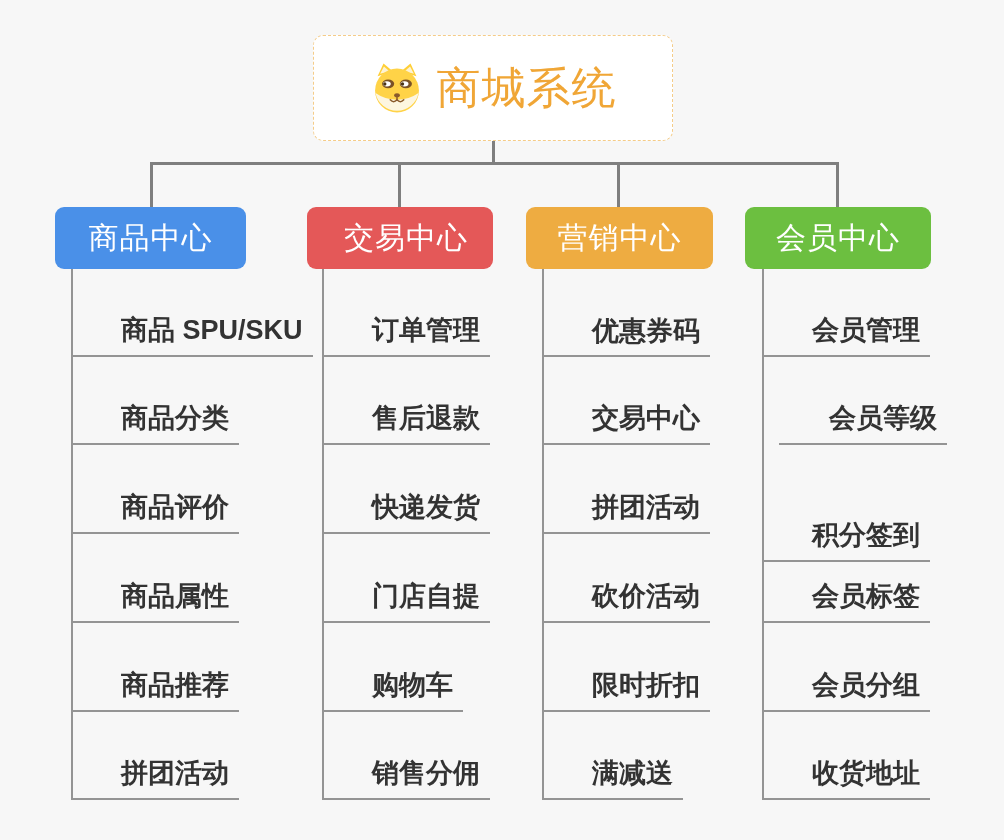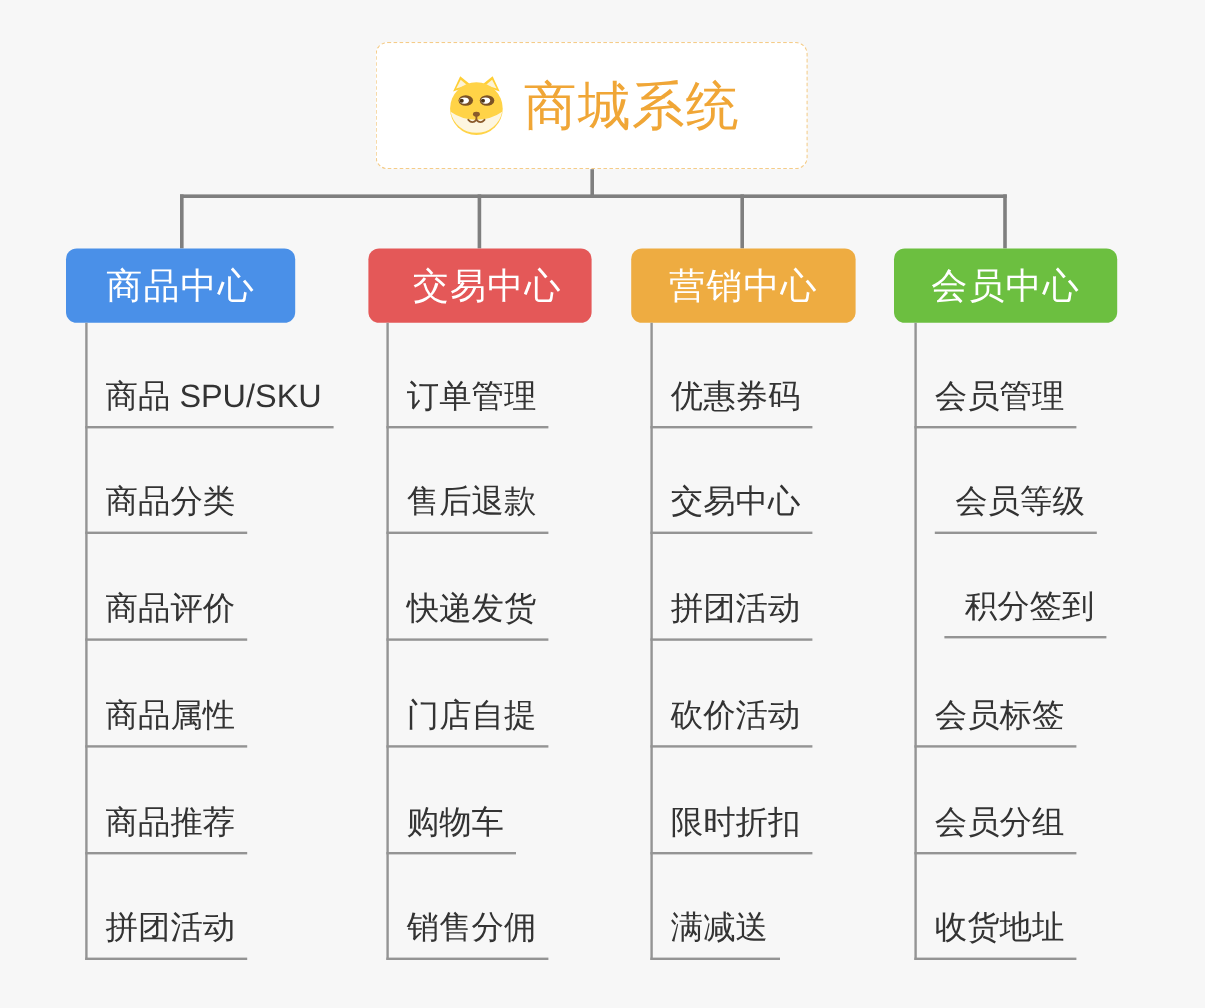--- a/index.html
+++ b/index.html
@@ -46,26 +46,27 @@
     font-size: 30px;
     letter-spacing: 1px;
     cursor: default;
   }
 
   
   .leaf {
     position: absolute;
     height: 44px;
     border-bottom: 2px solid #949494;
-    padding: 0 10px 7px 17px;
+    padding: 0 10px 7px 50px;
     font-size: 27px;
     color: #333333;
     white-space: nowrap;
     display: flex; align-items: flex-end;
     cursor: default;
+    font-weight: bold;
   }
 </style>
 </head>
 <body>
 
 <div class="stage">
 
   <div class="root-node">
     <svg class="root-icon" viewBox="0 0 64 64" aria-hidden="true">
 
@@ -148,21 +149,21 @@
   <div class="leaf" style="left:322px; top:579px;">
       <span>门店自提</span>
     </div>
   <div class="leaf" style="left:322px; top:668px;">
       <span>购物车</span>
     </div>
   <div class="leaf" style="left:322px; top:756px;">
       <span>销售分佣</span>
     </div>
 
-  <div class="leaf" style="left:542px; top:313px;">
+  <div class="leaf" style="left:542px; top:313px;align-items:center;">
       <span>优惠券码</span>
     </div>
   <div class="leaf" style="left:542px; top:401px;">
       <span>交易中心</span>
     </div>
   <div class="leaf" style="left:542px; top:490px;">
       <span>拼团活动</span>
     </div>
   <div class="leaf" style="left:542px; top:579px;">
       <span>砍价活动</span>
@@ -173,21 +174,21 @@
   <div class="leaf" style="left:542px; top:756px;text-align:right;">
       <span>满减送</span>
     </div>
 
   <div class="leaf" style="left:762px; top:313px;">
       <span>会员管理</span>
     </div>
   <div class="leaf" style="left:762px; top:401px;margin-left:17px;">
       <span>会员等级</span>
     </div>
-  <div class="leaf" style="left:762px; top:488px;margin-left:25px;">
+  <div class="leaf" style="left:762px; top:518px;">
       <span>积分签到</span>
     </div>
   <div class="leaf" style="left:762px; top:579px;">
       <span>会员标签</span>
     </div>
   <div class="leaf" style="left:762px; top:668px;">
       <span>会员分组</span>
     </div>
   <div class="leaf" style="left:762px; top:756px;">
       <span>收货地址</span>

